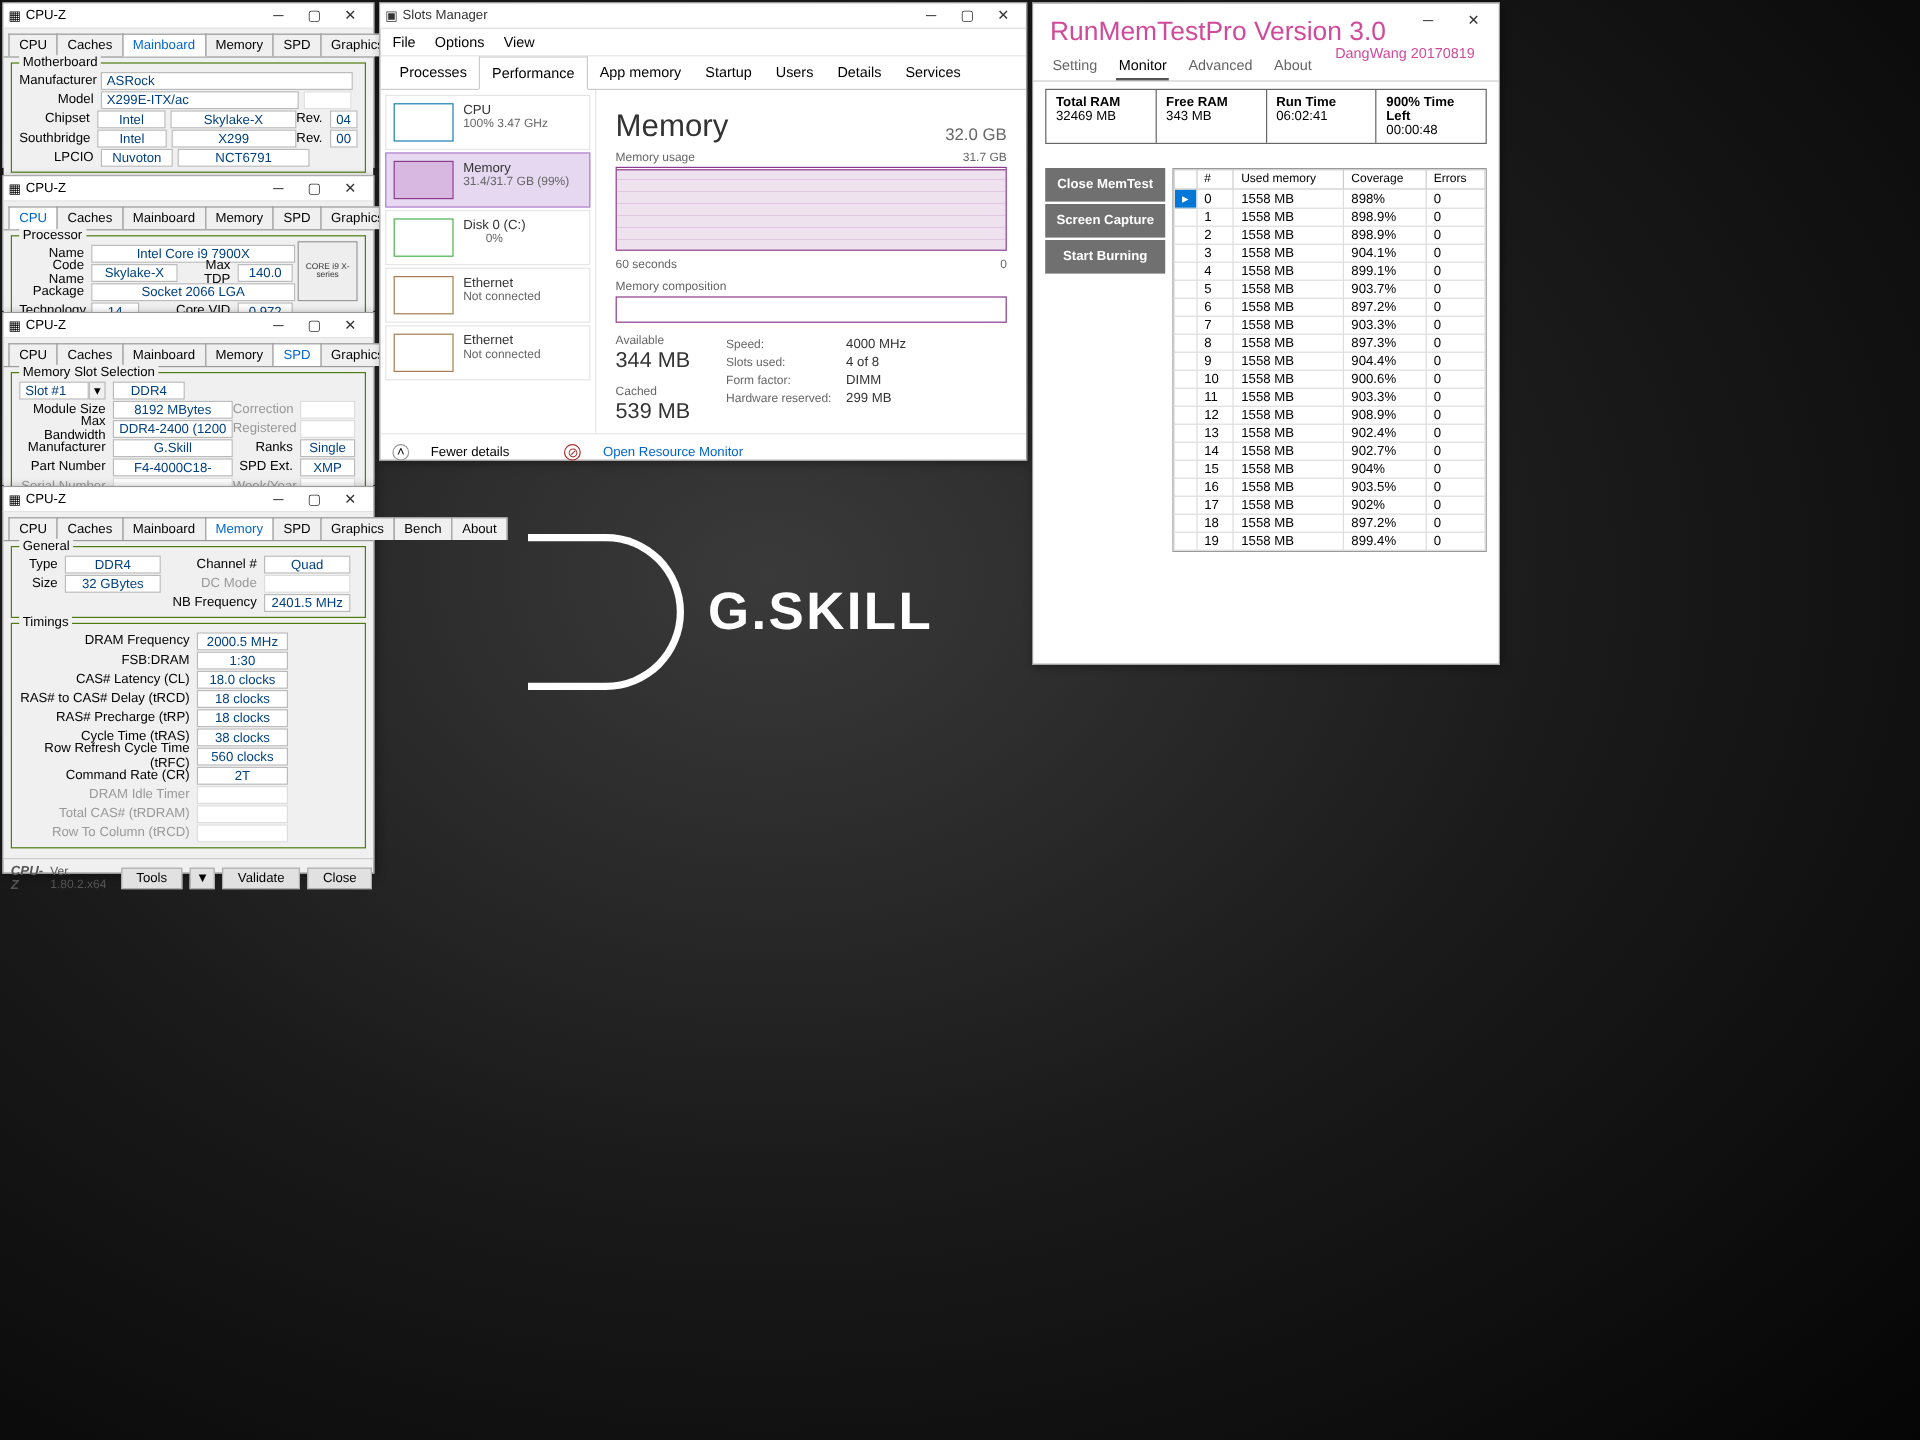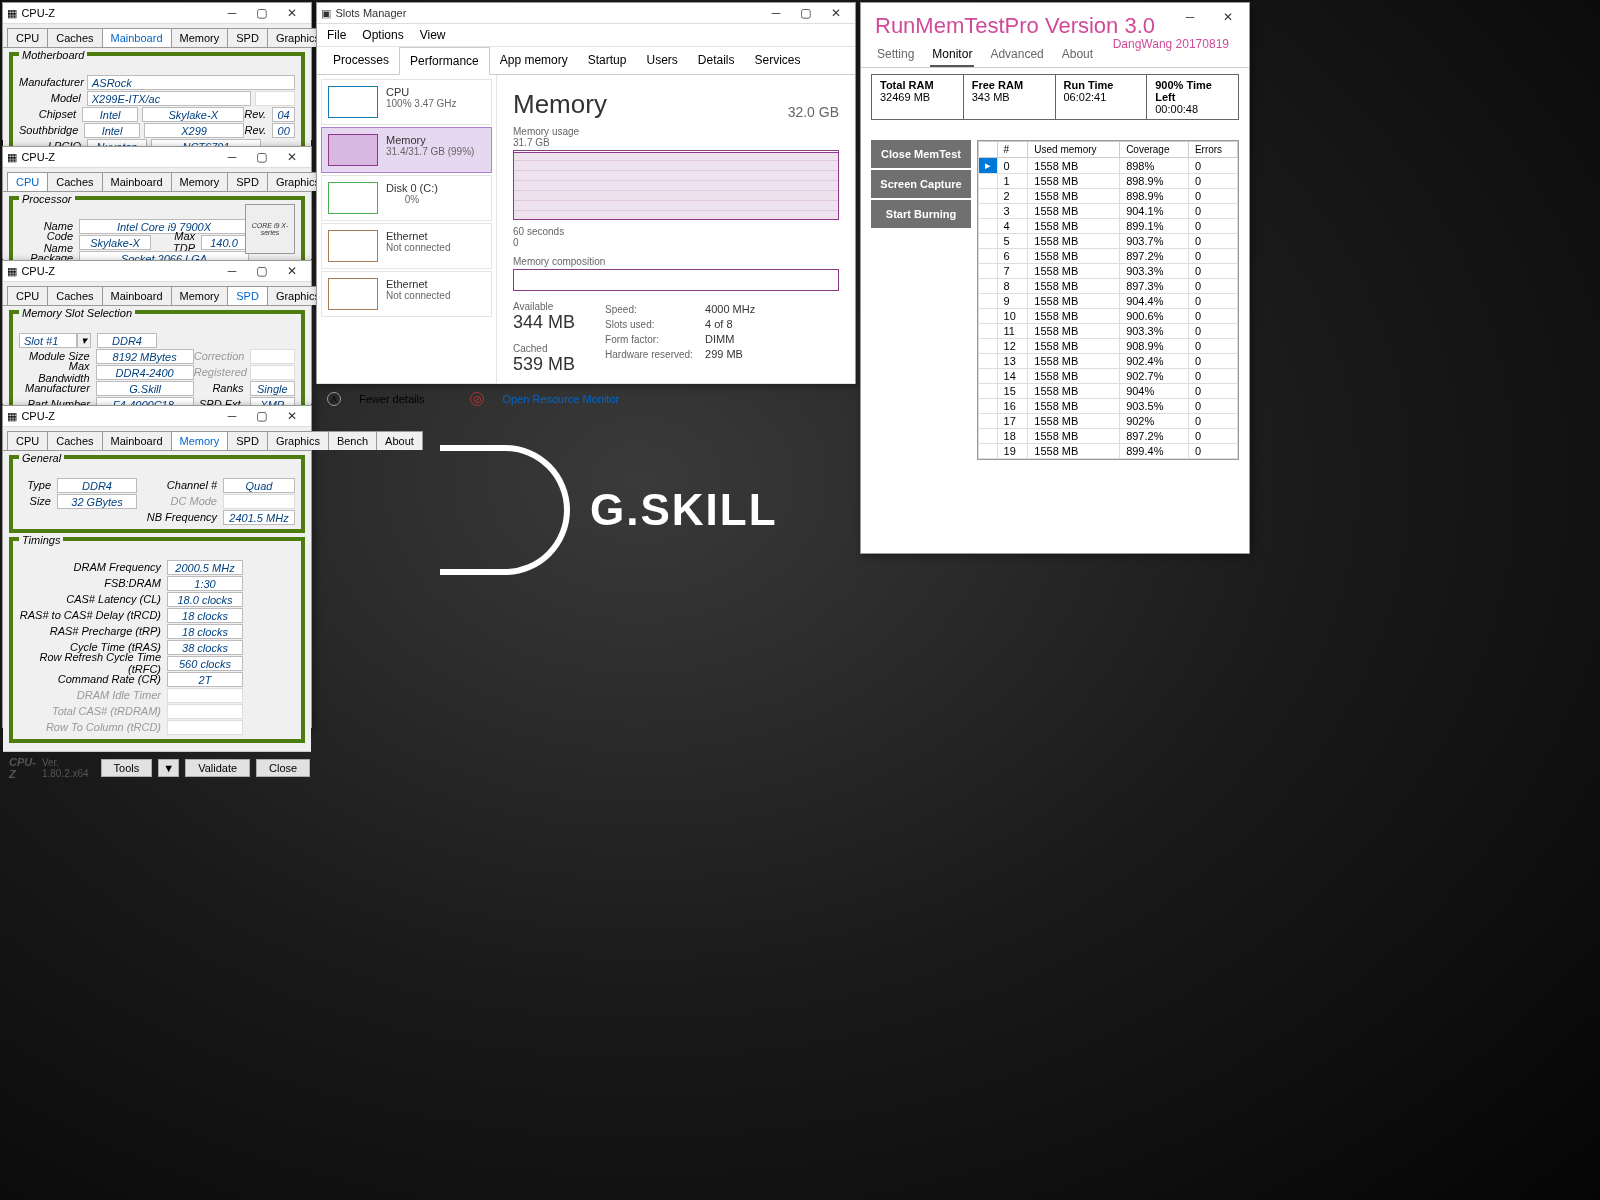--- a/index.html
+++ b/index.html
@@ -56,22 +56,22 @@
   border: 1px solid #999; border-bottom: none;
   background: #f0f0f0; margin-right: -1px;
   cursor: default;
 }
 .tab.active { background: #fff; color: #0066cc; position: relative; z-index: 2; }
 .panel {
   flex: 1; background: #f0f0f0;
   padding: 4px 6px; border-top: 1px solid #999;
 }
 .groupbox {
-  border: 4px solid #4d7c0f; margin-bottom: 4px;
-  padding: 18px 6px 4px 6px; position: relative; font-style: italic;
+  border: 1px solid #4d7c0f; margin-bottom: 4px;
+  padding: 6px 6px 4px 6px; position: relative;
 }
 .groupbox > .gb-title {
   position: absolute; top: -7px; left: 6px;
   background: #f0f0f0; padding: 0 3px; font-size: 11px;
 }
 .row { display: flex; align-items: center; height: 16px; font-size: 11px; }
 .lbl { text-align: right; padding-right: 6px; color: #000; }
 .val {
   background: #fff; border: 1px solid #bbb;
   padding: 1px 4px; color: #004080;
@@ -109,21 +109,21 @@
 .tm-tile-chart.mem { border-color: #8b3a8b; background: linear-gradient(#d8b8e0,#d8b8e0); }
 .tm-tile-chart.disk { border-color: #4caf50; }
 .tm-tile-chart.net { border-color: #a67c52; }
 .tm-tile-txt { display: flex; flex-direction: column; font-size: 11px; }
 .tm-tile-title { color: #333; }
 .tm-tile-sub { color: #666; font-size: 10px; text-align: center; }
 .tm-main { flex: 1; padding: 14px 16px 8px 16px; }
 .tm-h { display: flex; justify-content: space-between; align-items: flex-end; }
 .tm-h1 { font-size: 26px; font-weight: 400; color: #333; }
 .tm-h2 { font-size: 14px; color: #666; }
-.tm-chart-lbl { display: flex; justify-content: space-between; font-size: 10px; color: #666; margin-top: 6px; flex-direction: column; }
+.tm-chart-lbl { display: flex; justify-content: space-between; font-size: 10px; color: #666; margin-top: 6px; }
 .tm-chart {
   height: 70px; border: 1px solid #8b3a8b; margin-top: 2px;
   background: repeating-linear-gradient(#fff, #fff 9px, #f0e0f0 9px, #f0e0f0 10px),
               repeating-linear-gradient(90deg, #fff, #fff 29px, #f0e0f0 29px, #f0e0f0 30px);
   position: relative;
 }
 .tm-chart-fill { position: absolute; bottom: 0; left: 0; right: 0; height: 99%; background: rgba(139,58,139,.15); border-top: 1px solid #8b3a8b; }
 .tm-bar { height: 22px; border: 1px solid #8b3a8b; margin-top: 2px; }
 .tm-sub { font-size: 10px; color: #666; margin-top: 8px; }
 .tm-stats { display: flex; gap: 30px; margin-top: 10px; }

